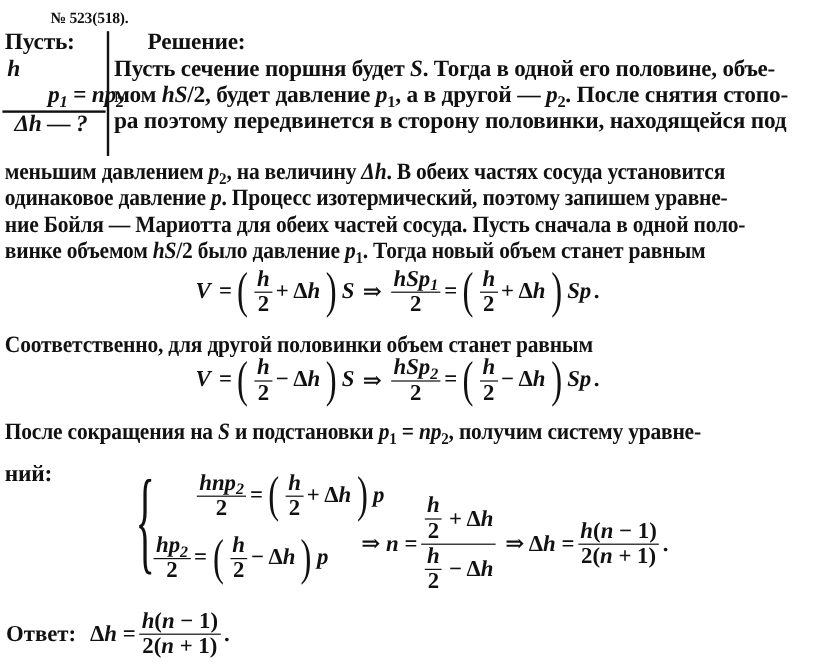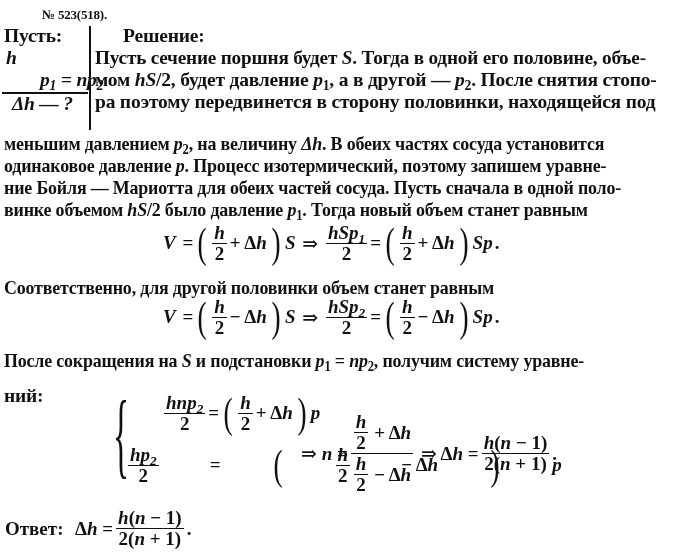--- a/index.html
+++ b/index.html
@@ -111,21 +111,21 @@
     <span>=</span>
     <span class="paren">(</span>
     <span class="frac">
         <span class="n it">h</span>
         <span class="d">2</span>
       </span>
     <span>+ Δ<i>h</i></span>
     <span class="paren">)</span>
     <span class="it">p</span>
   </div>
-  <div class="abs eq" style="left:14px;top:52px;gap:48px;">
+  <div class="abs eq" style="left:14px;top:52px;">
     <span class="frac">
         <span class="n it">hp<sub>2</sub></span>
         <span class="d">2</span>
       </span>
     <span>=</span>
     <span class="paren">(</span>
     <span class="frac">
         <span class="n it">h</span>
         <span class="d">2</span>
       </span>

